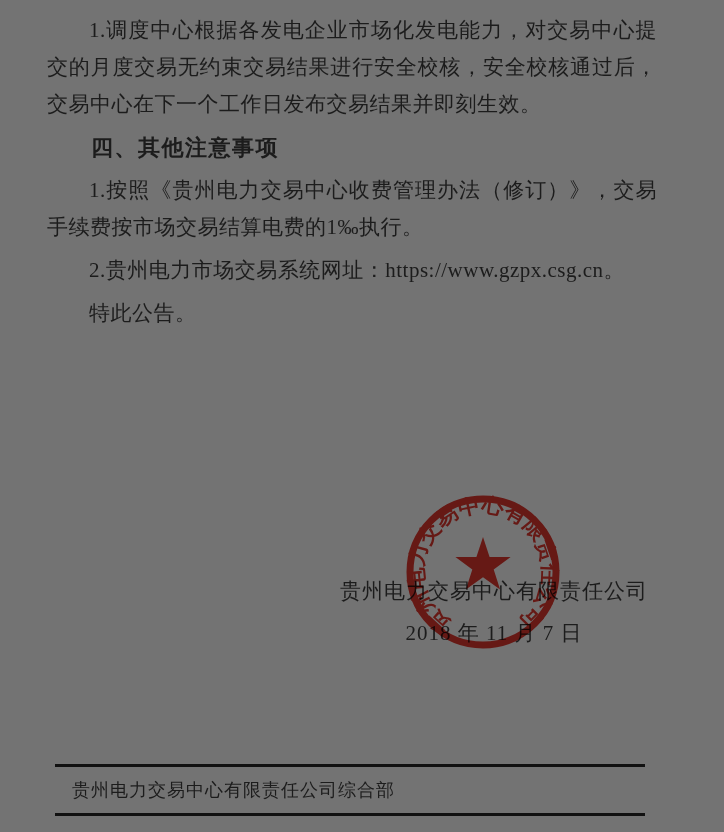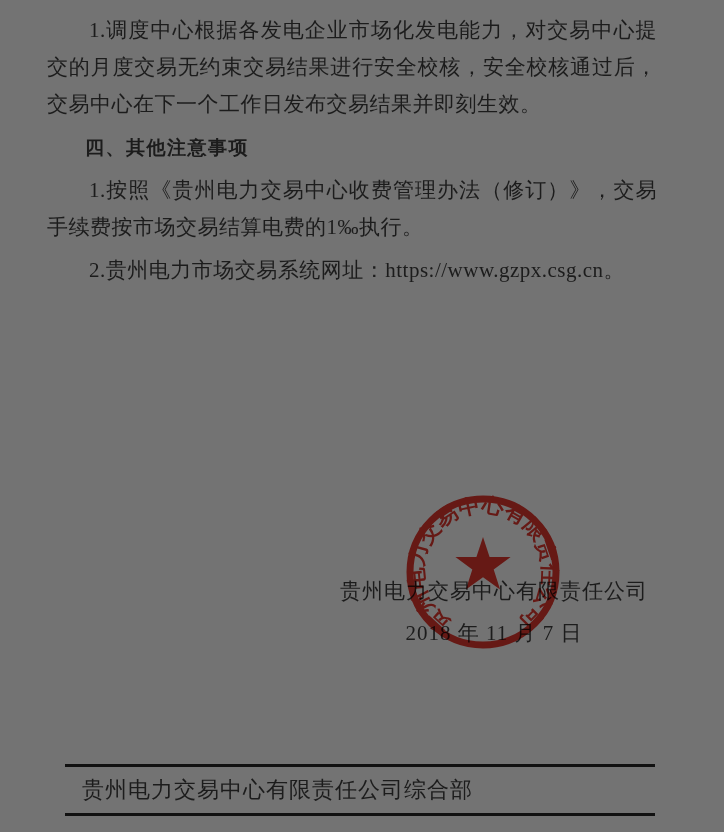--- a/index.html
+++ b/index.html
@@ -23,21 +23,21 @@
     text-align: justify;
     text-justify: inter-ideograph;
   }
   .content p {
     margin: 0 0 6px 0;
     text-indent: 2em;
   }
   .section-heading {
     font-family: "Liberation Sans", "DejaVu Sans", sans-serif;
     font-weight: bold;
-    font-size: 19px;
+    font-size: 22px;
     letter-spacing: 1.5px;
   }
   .signature {
     position: absolute;
     top: 579px;
     right: 76px;
     display: flex;
     flex-direction: column;
     align-items: center;
     font-size: 21px;
@@ -60,48 +60,49 @@
     height: 164px;
     mix-blend-mode: multiply;
     opacity: 0.92;
   }
   .seal text {
     font-family: "Liberation Sans", "DejaVu Sans", sans-serif;
     font-weight: bold;
   }
   .footer {
     position: absolute;
-    left: 65px;
+    left: 55px;
     top: 764px;
     width: 590px;
     height: 46px;
     border-top: 3px solid #111111;
     border-bottom: 3px solid #111111;
     display: flex;
     align-items: center;
     justify-content: space-between;
     padding: 0;
     box-sizing: content-box;
-    font-size: 22px;
+    font-size: 18px;
     letter-spacing: 1px;
     text-align: center;
   }
   .footer .dept { margin-left: 17px; white-space: nowrap; }
   .footer .print-date { margin-right: 15px; white-space: nowrap; }
 </style>
 </head>
 <body>
 
 <div class="page">
 
   <div class="content">
     <p>1.调度中心根据各发电企业市场化发电能力，对交易中心提交的月度交易无约束交易结果进行安全校核，安全校核通过后，交易中心在下一个工作日发布交易结果并即刻生效。</p>
     <p class="section-heading">四、其他注意事项</p>
     <p>1.按照《贵州电力交易中心收费管理办法（修订）》，交易手续费按市场交易结算电费的1‰执行。</p>
     <p>2.贵州电力市场交易系统网址：https://www.gzpx.csg.cn。</p>
+    <p>特此公告。</p>
   </div>
 
   <div class="signature">
     <div class="company">贵州电力交易中心有限责任公司</div>
     <div class="date">2018 年 11 月 7 日</div>
   </div>
 
   <svg class="seal" viewBox="0 0 164 164" aria-hidden="true">
     <defs>
       <path id="sealArc" d="M 52 134 A 60 60 0 1 1 112 134" fill="none"></path>

